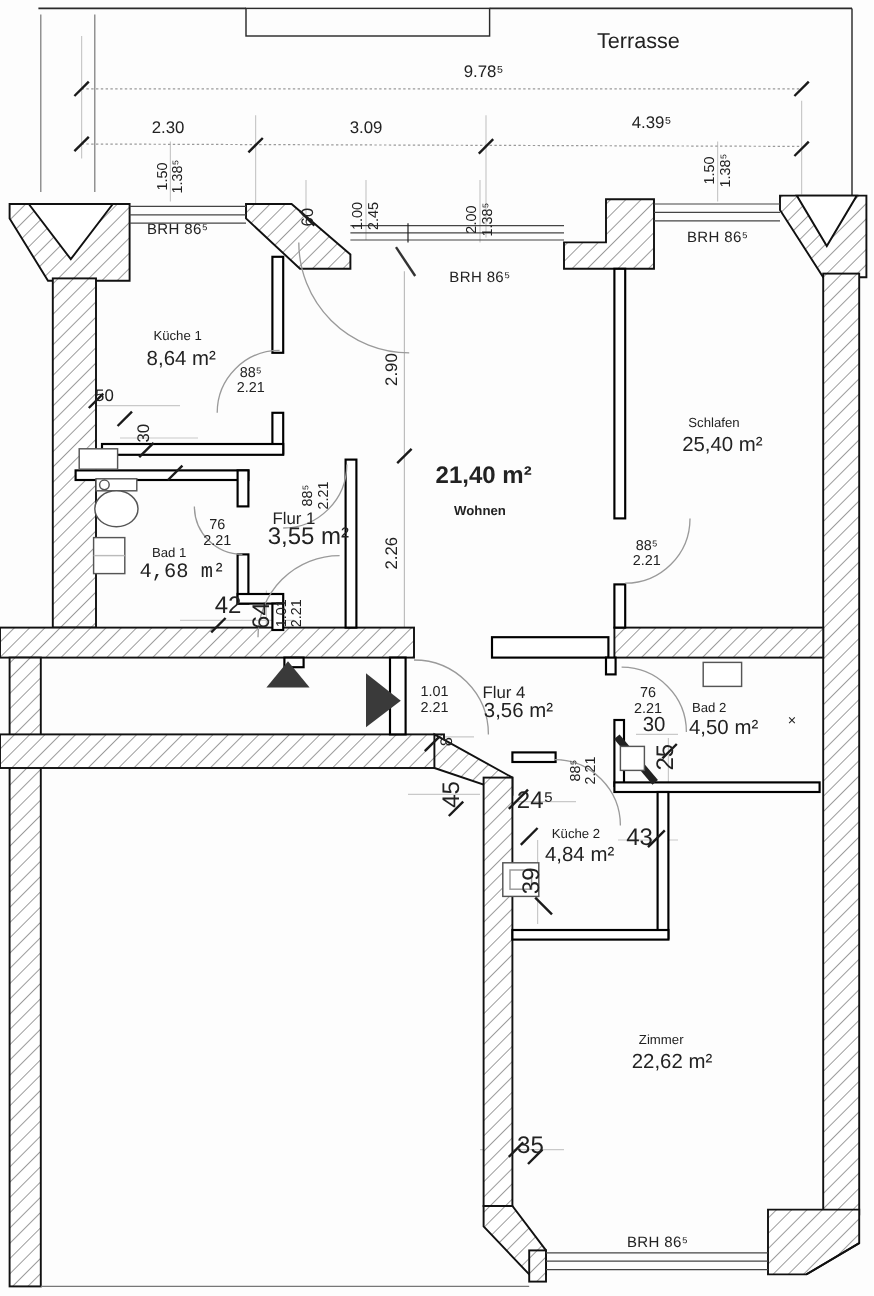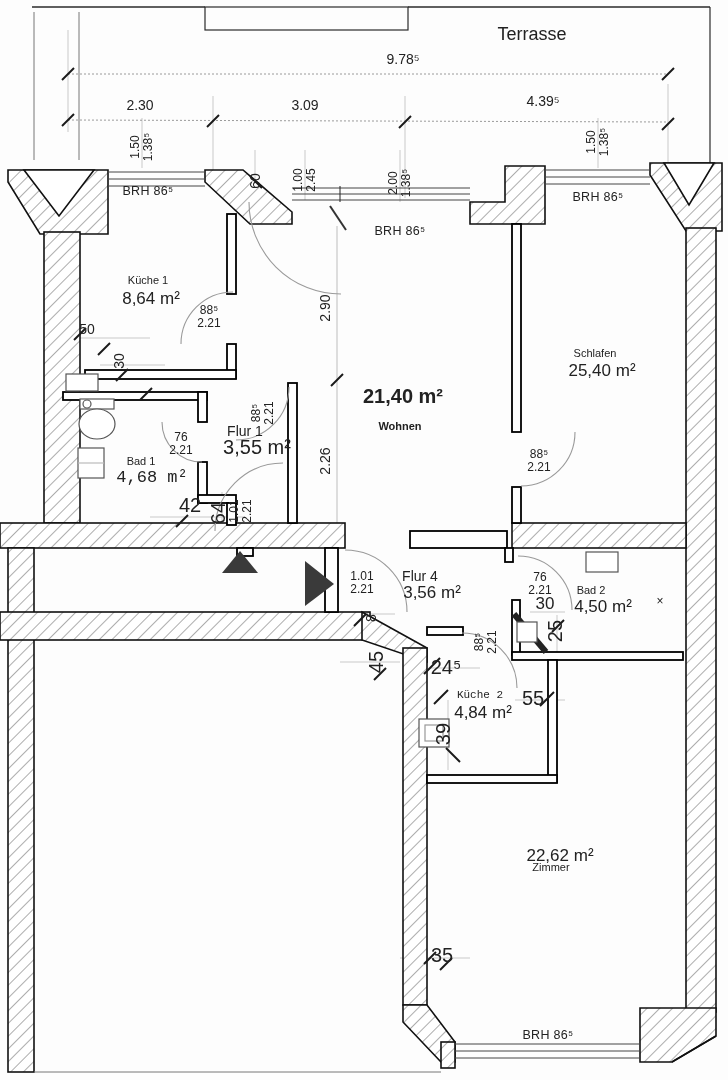--- a/index.html
+++ b/index.html
@@ -225,24 +225,24 @@
   <div class="lbl s15" style="left:595px;top:354px;">Schlafen</div>
   <div class="lbl s17" style="left:602px;top:371px;">25,40 m²</div>
   <div class="lbl s14" style="left:245px;top:432px;">Flur 1</div>
   <div class="lbl s16" style="left:257px;top:448px;">3,55 m²</div>
   <div class="lbl s15" style="left:141px;top:462px;">Bad 1</div>
   <div class="lbl s17" style="left:152px;top:478px;font-family:Liberation Mono, monospace;">4,68 m²</div>
   <div class="lbl s14" style="left:420px;top:577px;">Flur 4</div>
   <div class="lbl s17" style="left:432px;top:593px;">3,56 m²</div>
   <div class="lbl s15" style="left:591px;top:591px;">Bad 2</div>
   <div class="lbl s17" style="left:603px;top:607px;">4,50 m²</div>
-  <div class="lbl s15" style="left:480px;top:696px;font-family:Liberation Mono, monospace;">Küche 2</div>
+  <div class="lbl s15" style="left:480px;top:696px;">Küche 2</div>
   <div class="lbl s17" style="left:483px;top:713px;">4,84 m²</div>
   <div class="lbl s15" style="left:551px;top:868px;">Zimmer</div>
-  <div class="lbl s17" style="left:560px;top:856px;">22,62 m²</div>
+  <div class="lbl s17" style="left:560px;top:885px;">22,62 m²</div>
 
   <div class="lbl rot s14" style="left:326px;top:308px;">2.90</div>
   <div class="lbl rot s14" style="left:326px;top:461px;">2.26</div>
 
   <div class="lbl s14" style="left:87px;top:330px;">50</div>
   <div class="lbl rot s14" style="left:120px;top:361px;">30</div>
 
   <div class="lbl s12" style="left:209px;top:317px;">88⁵
 2.21</div>
   <div class="lbl s12" style="left:181px;top:444px;">76
@@ -261,19 +261,19 @@
   <div class="lbl rot s12" style="left:241px;top:511px;">1.01
 2.21</div>
   <div class="lbl s12" style="left:362px;top:583px;">1.01
 2.21</div>
 
   <div class="lbl rot s14" style="left:372px;top:618px;">8</div>
   <div class="lbl s17" style="left:545px;top:604px;">30</div>
   <div class="lbl rot s16" style="left:556px;top:631px;">25</div>
   <div class="lbl rot s16" style="left:377px;top:662px;">45</div>
   <div class="lbl s16" style="left:446px;top:668px;">24⁵</div>
-  <div class="lbl s16" style="left:533px;top:699px;">55</div>
+  <div class="lbl s16" style="left:533px;top:699px;">43</div>
   <div class="lbl rot s16" style="left:444px;top:734px;">39</div>
   <div class="lbl s16" style="left:442px;top:956px;">35</div>
 
   <div class="lbl s12" style="left:660px;top:601px;">×</div>
 
 </div>
 
 </body></html>

